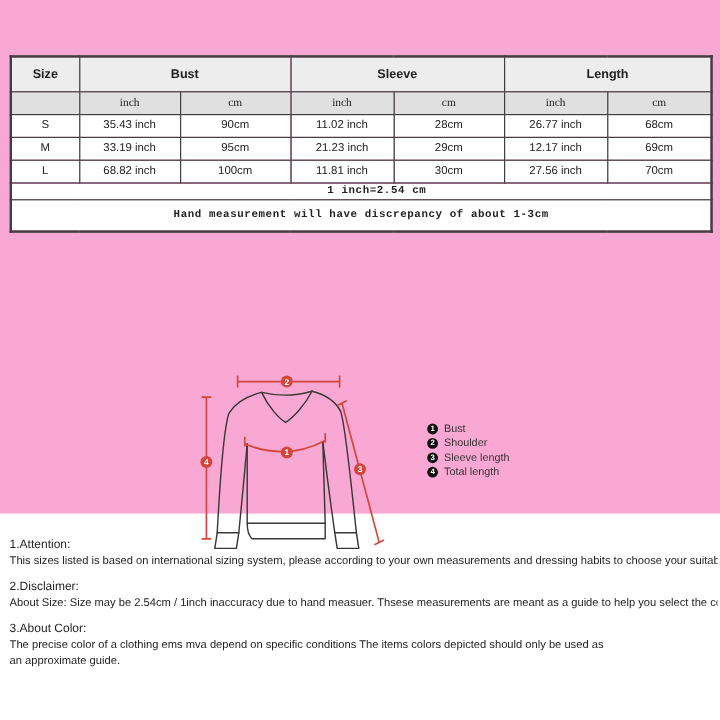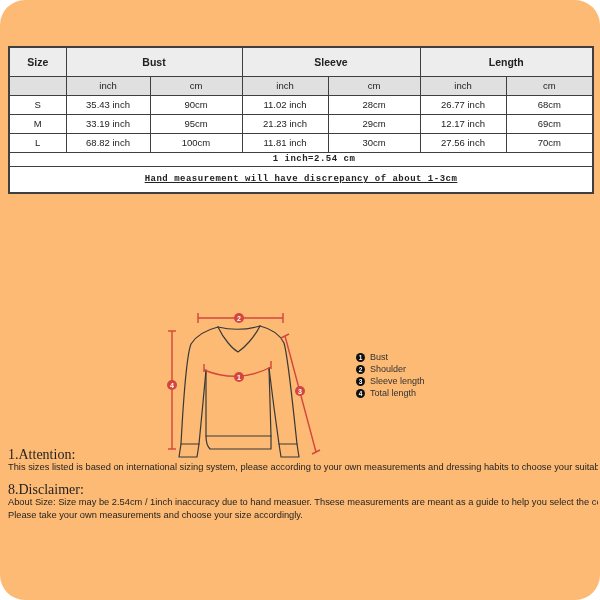--- a/index.html
+++ b/index.html
@@ -1,47 +1,47 @@
 <!DOCTYPE html>
 <html><head>
 <meta charset="utf-8">
 <style>
   * { margin:0; padding:0; box-sizing:border-box; }
   html,body { width:600px; height:600px; background:#fff; overflow:hidden;
               font-family:"Liberation Sans", sans-serif; color:#1f1f1f; }
-  .page { position:relative; width:600px; height:600px; background:#fdba74;border-radius:25px; }
+  .page { position:relative; width:600px; height:428px; background:#f9a8d4; }
 
   
   table.size-table { position:absolute; left:8px; top:46px; width:584px;
     border-collapse:collapse; table-layout:fixed;
     border:2px solid #3f3f3f; }
   table.size-table th, table.size-table td {
     border:1px solid #3f3f3f; text-align:center; vertical-align:middle;
     font-size:9.5px; font-weight:normal; color:#222; overflow:hidden; white-space:nowrap; }
   tr.group-row th { height:29px; background:#ededed; font-weight:bold; font-size:10.5px; }
-  tr.unit-row th  { height:19px; background:#e0e0e0; font-size:9.5px; }
+  tr.unit-row th  { height:19px; background:#e0e0e0; font-size:9.5px;font-family:Liberation Serif, serif; }
   tr.data-row td  { height:19px; background:#fff; }
   tr.note-row td  { background:#fff; font-family:"Liberation Mono", monospace;
                     font-weight:bold; font-size:9px; letter-spacing:0.5px; }
   tr.note-row.conv td { height:14px;padding-left:26px; }
-  tr.note-row.disc td { height:27px;text-decoration:underline; }
+  tr.note-row.disc td { height:27px; }
 
   
   .diagram-svg { position:absolute; left:138px; top:298px; }
   .legend { position:absolute; left:356px; top:351px; }
   .legend-item { display:flex; align-items:center; height:12px; }
   .legend-dot { width:9px; height:9px; border-radius:50%; background:#111; color:#fff;
     font-size:6.5px; font-weight:bold; line-height:9px; text-align:center;
     margin-right:5px; flex:0 0 9px; }
   .legend-label { font-size:9px; color:#333; }
 
   
   .notes { position:absolute; left:8px; top:448px; width:590px; }
   .note-section { margin-bottom:9px; }
-  .note-heading { font-size:14px; line-height:13px;font-family:Liberation Serif, serif; }
+  .note-heading { font-size:10px; line-height:13px; }
   .note-line { font-size:9.3px; line-height:13px; white-space:nowrap; overflow:hidden; }
 </style>
 </head>
 <body>
 
 <div class="page">
 
   <table class="size-table">
     <colgroup>
       <col style="width:57px">
@@ -182,19 +182,23 @@
       <span class="legend-label">Total length</span>
     </div>
   </div>
 
   <div class="notes">
     <div class="note-section">
       <div class="note-heading">1.Attention:</div>
       <div class="note-line">This sizes listed is based on international sizing system, please according to your own measurements and dressing habits to choose your suitable size.</div>
     </div>
     <div class="note-section">
-      <div class="note-heading">8.Disclaimer:</div>
+      <div class="note-heading">2.Disclaimer:</div>
       <div class="note-line">About Size: Size may be 2.54cm / 1inch inaccuracy due to hand measuer. Thsese measurements are meant as a guide to help you select the correct size.</div>
-      <div class="note-line">Please take your own measurements and choose your size accordingly.</div>
+    </div>
+    <div class="note-section">
+      <div class="note-heading">3.About Color:</div>
+      <div class="note-line">The precise color of a clothing ems mva depend on specific conditions The items colors depicted should only be used as</div>
+      <div class="note-line">an approximate guide.</div>
     </div>
   </div>
 
 </div>
 
 </body></html>

